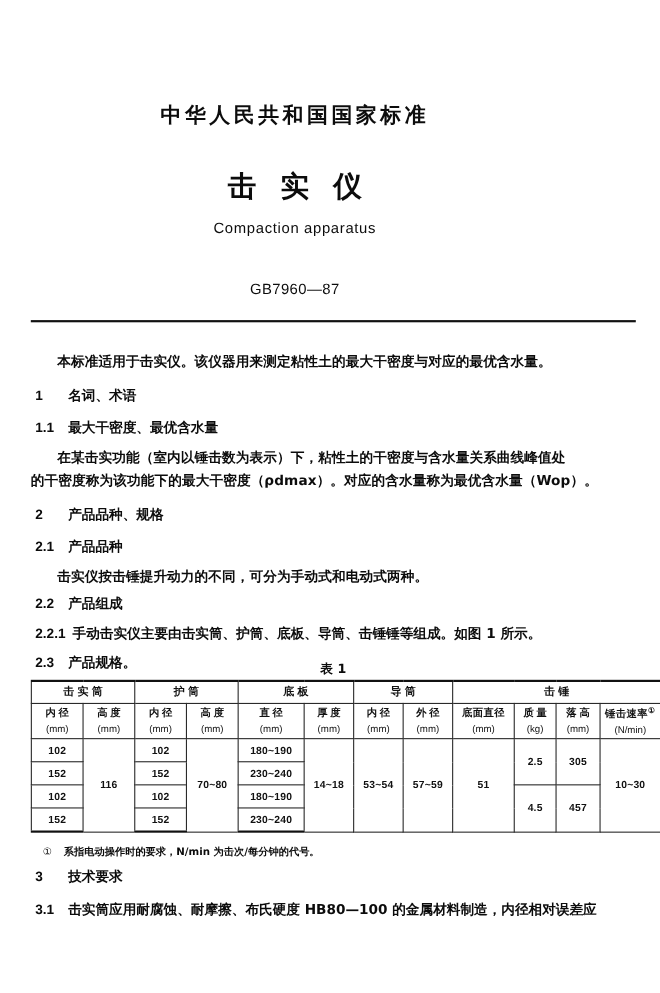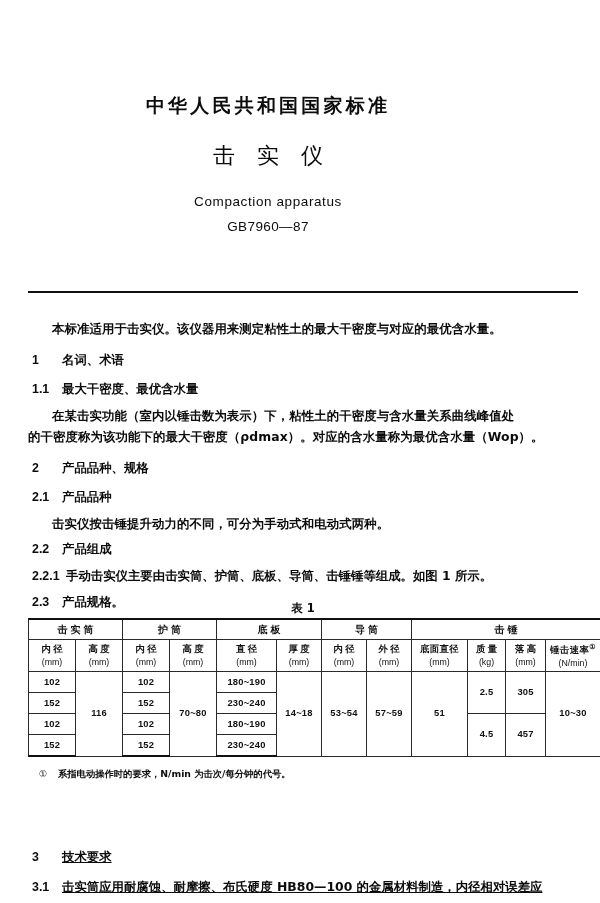--- a/index.html
+++ b/index.html
@@ -34,36 +34,36 @@
     text-align: center;
   }
   .nat-std {
     font-size: 19px;
     font-weight: bold;
     letter-spacing: 3.2px;
     line-height: 1.1;
     font-family: "DejaVu Sans", "Liberation Sans", sans-serif;
   }
   .doc-title {
-    margin-top: 28px;
-    font-size: 22px;
-    font-weight: normal;
+    margin-top: 40px;
+    font-size: 26px;
+    font-weight: bold;
     letter-spacing: 22px;
     text-indent: 22px;
     line-height: 1.1;
   }
   .doc-title-en {
-    margin-top: 26px;
+    margin-top: 16px;
     font-size: 13.5px;
     font-weight: normal;
     letter-spacing: 0.6px;
     font-family: "Liberation Sans", sans-serif;
   }
   .doc-code {
-    margin-top: 10px;
+    margin-top: 40px;
     font-size: 13.5px;
     letter-spacing: 0.4px;
     font-family: "Liberation Sans", sans-serif;
   }
 
   .rule {
     position: absolute;
     left: 28px;
     top: 291px;
     width: 550px;
@@ -198,27 +198,26 @@
     width: 30px;
     text-align: center;
     font-family: "Liberation Sans", sans-serif;
     font-weight: normal;
   }
 
   
   .tail {
     position: absolute;
     left: 28px;
-    top: 842px;
+    top: 782px;
     width: 552px;
     font-size: 12.4px;
     line-height: 21.5px;
     font-weight: bold;
     font-family: "DejaVu Sans", "Liberation Sans", sans-serif;
-    text-decoration: underline;
   }
 </style>
 </head>
 <body>
 
 <div class="page">
 
   <div class="masthead">
     <div class="nat-std">中华人民共和国国家标准</div>
     <div class="doc-title">击实仪</div>

